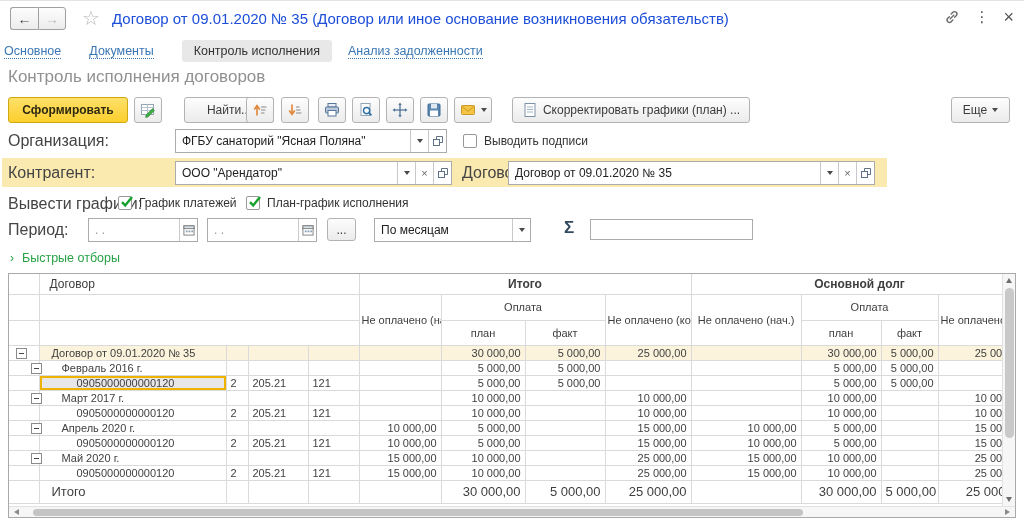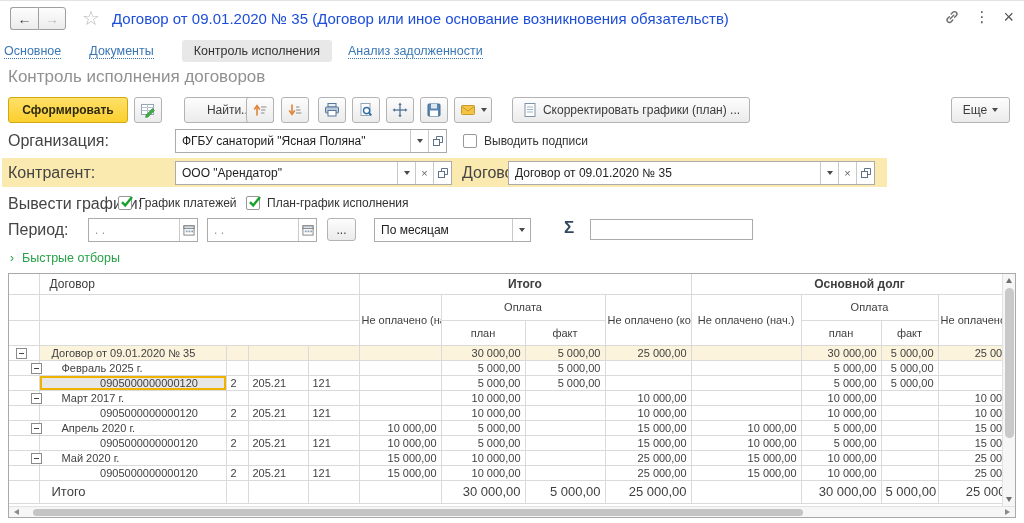--- a/index.html
+++ b/index.html
@@ -66,21 +66,21 @@
   .rtable tbody tr { height:15px; }
   .rtable tbody td { padding:0 4px; line-height:14px; }
   .c-tree { overflow:visible !important; }
   .c-num { text-align:right; }
   .c-code { text-align:left; }
   tr.g0 td { background:#fbf3db; }
   tr.g0 td.c-tree { background:#fff; }
   td.sel { background:#e7e7e7; box-shadow:inset 0 0 0 2px #eeb200; }
   .ind0 { padding-left:12px !important; }
   .ind1 { padding-left:22px !important; }
-  .ind2 { padding-left:37px !important;text-align:center; }
+  .ind2 { padding-left:37px !important; }
   tr.rfoot { height:23px; }
   tr.rfoot td { font-size:13px; line-height:22px; }
   .exp { display:inline-block; width:11px; height:11px; border:1px solid #8b8b8b; background:#fff; position:relative; vertical-align:middle; }
   .exp::after { content:""; position:absolute; left:2px; right:2px; top:4px; height:1px; background:#444; }
   .exp.l0 { margin-left:3px; }
   .exp.l1 { margin-left:18px; }
 
   
   .vscroll { position:absolute; right:0; top:0; bottom:11px; width:13px; background:#f6f6f6; border-left:1px solid #e2e2e2; }
   .vthumb { position:absolute; left:2px; top:14px; width:9px; height:150px; background:#c9c9c9; border-radius:5px; }
@@ -392,21 +392,21 @@
               <td class="c-num">30 000,00</td>
               <td class="c-num">5 000,00</td>
               <td class="c-num">25 000,00</td>
               <td class="c-num"></td>
               <td class="c-num">30 000,00</td>
               <td class="c-num">5 000,00</td>
               <td class="c-num">25 000,00</td>
             </tr>
             <tr>
               <td class="c-tree"><span class="exp l1"></span></td>
-              <td class="c-name ind1">Февраль 2025 г.</td>
+              <td class="c-name ind1">Февраль 2016 г.</td>
               <td class="c-code"></td>
               <td class="c-code"></td>
               <td class="c-code"></td>
               <td class="c-num"></td>
               <td class="c-num">5 000,00</td>
               <td class="c-num">5 000,00</td>
               <td class="c-num"></td>
               <td class="c-num"></td>
               <td class="c-num">5 000,00</td>
               <td class="c-num">5 000,00</td>

